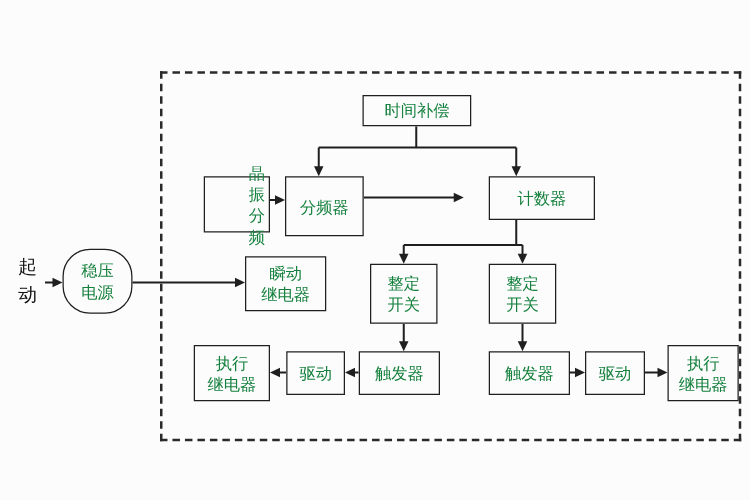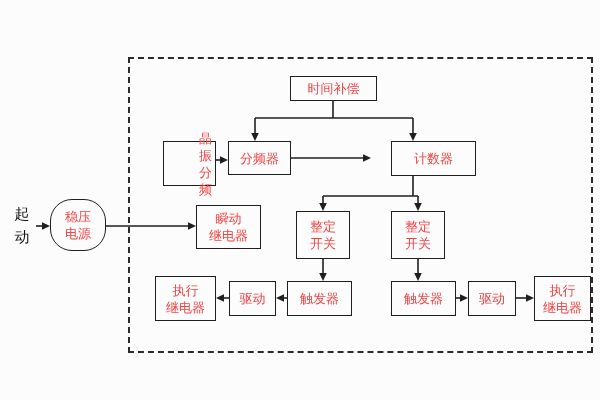--- a/index.html
+++ b/index.html
@@ -22,21 +22,21 @@
     position: absolute;
     border: 1.2px solid #1f1f1f;
     background: #fcfcfc;
     display: flex;
     align-items: center;
     justify-content: center;
     text-align: center;
     white-space: pre-line;
     font-size: 13px;
     line-height: 17px;
-    color: #ef4444;
+    color: #15803d;
   }
   .plain-label {
     position: absolute;
     display: flex;
     align-items: center;
     justify-content: center;
     text-align: center;
     white-space: pre-line;
     font-size: 15px;
     line-height: 23px;
@@ -120,21 +120,21 @@
 动</div>
 
   <div class="node" style="left:50px; top:199px; width:56px; height:52px;border-radius:22px;">稳压
 电源</div>
 
   <div class="node" style="left:290px; top:76px; width:87px; height:25px;">时间补偿</div>
 
   <div class="node" style="left:163px; top:141px; width:53px; height:45px;padding-left:32px;">晶振
 分频</div>
 
-  <div class="node" style="left:228px; top:141px; width:63px; height:34px;">分频器</div>
+  <div class="node" style="left:228px; top:141px; width:63px; height:48px;">分频器</div>
 
   <div class="node" style="left:371px; top:141px; width:85px; height:35px;margin-left:20px;">计数器</div>
 
   <div class="node" style="left:196px; top:205px; width:65px; height:44px;">瞬动
 继电器</div>
 
   <div class="node" style="left:296px; top:211px; width:54px; height:48px;">整定
 开关</div>
 
   <div class="node" style="left:391px; top:211px; width:54px; height:48px;">整定

